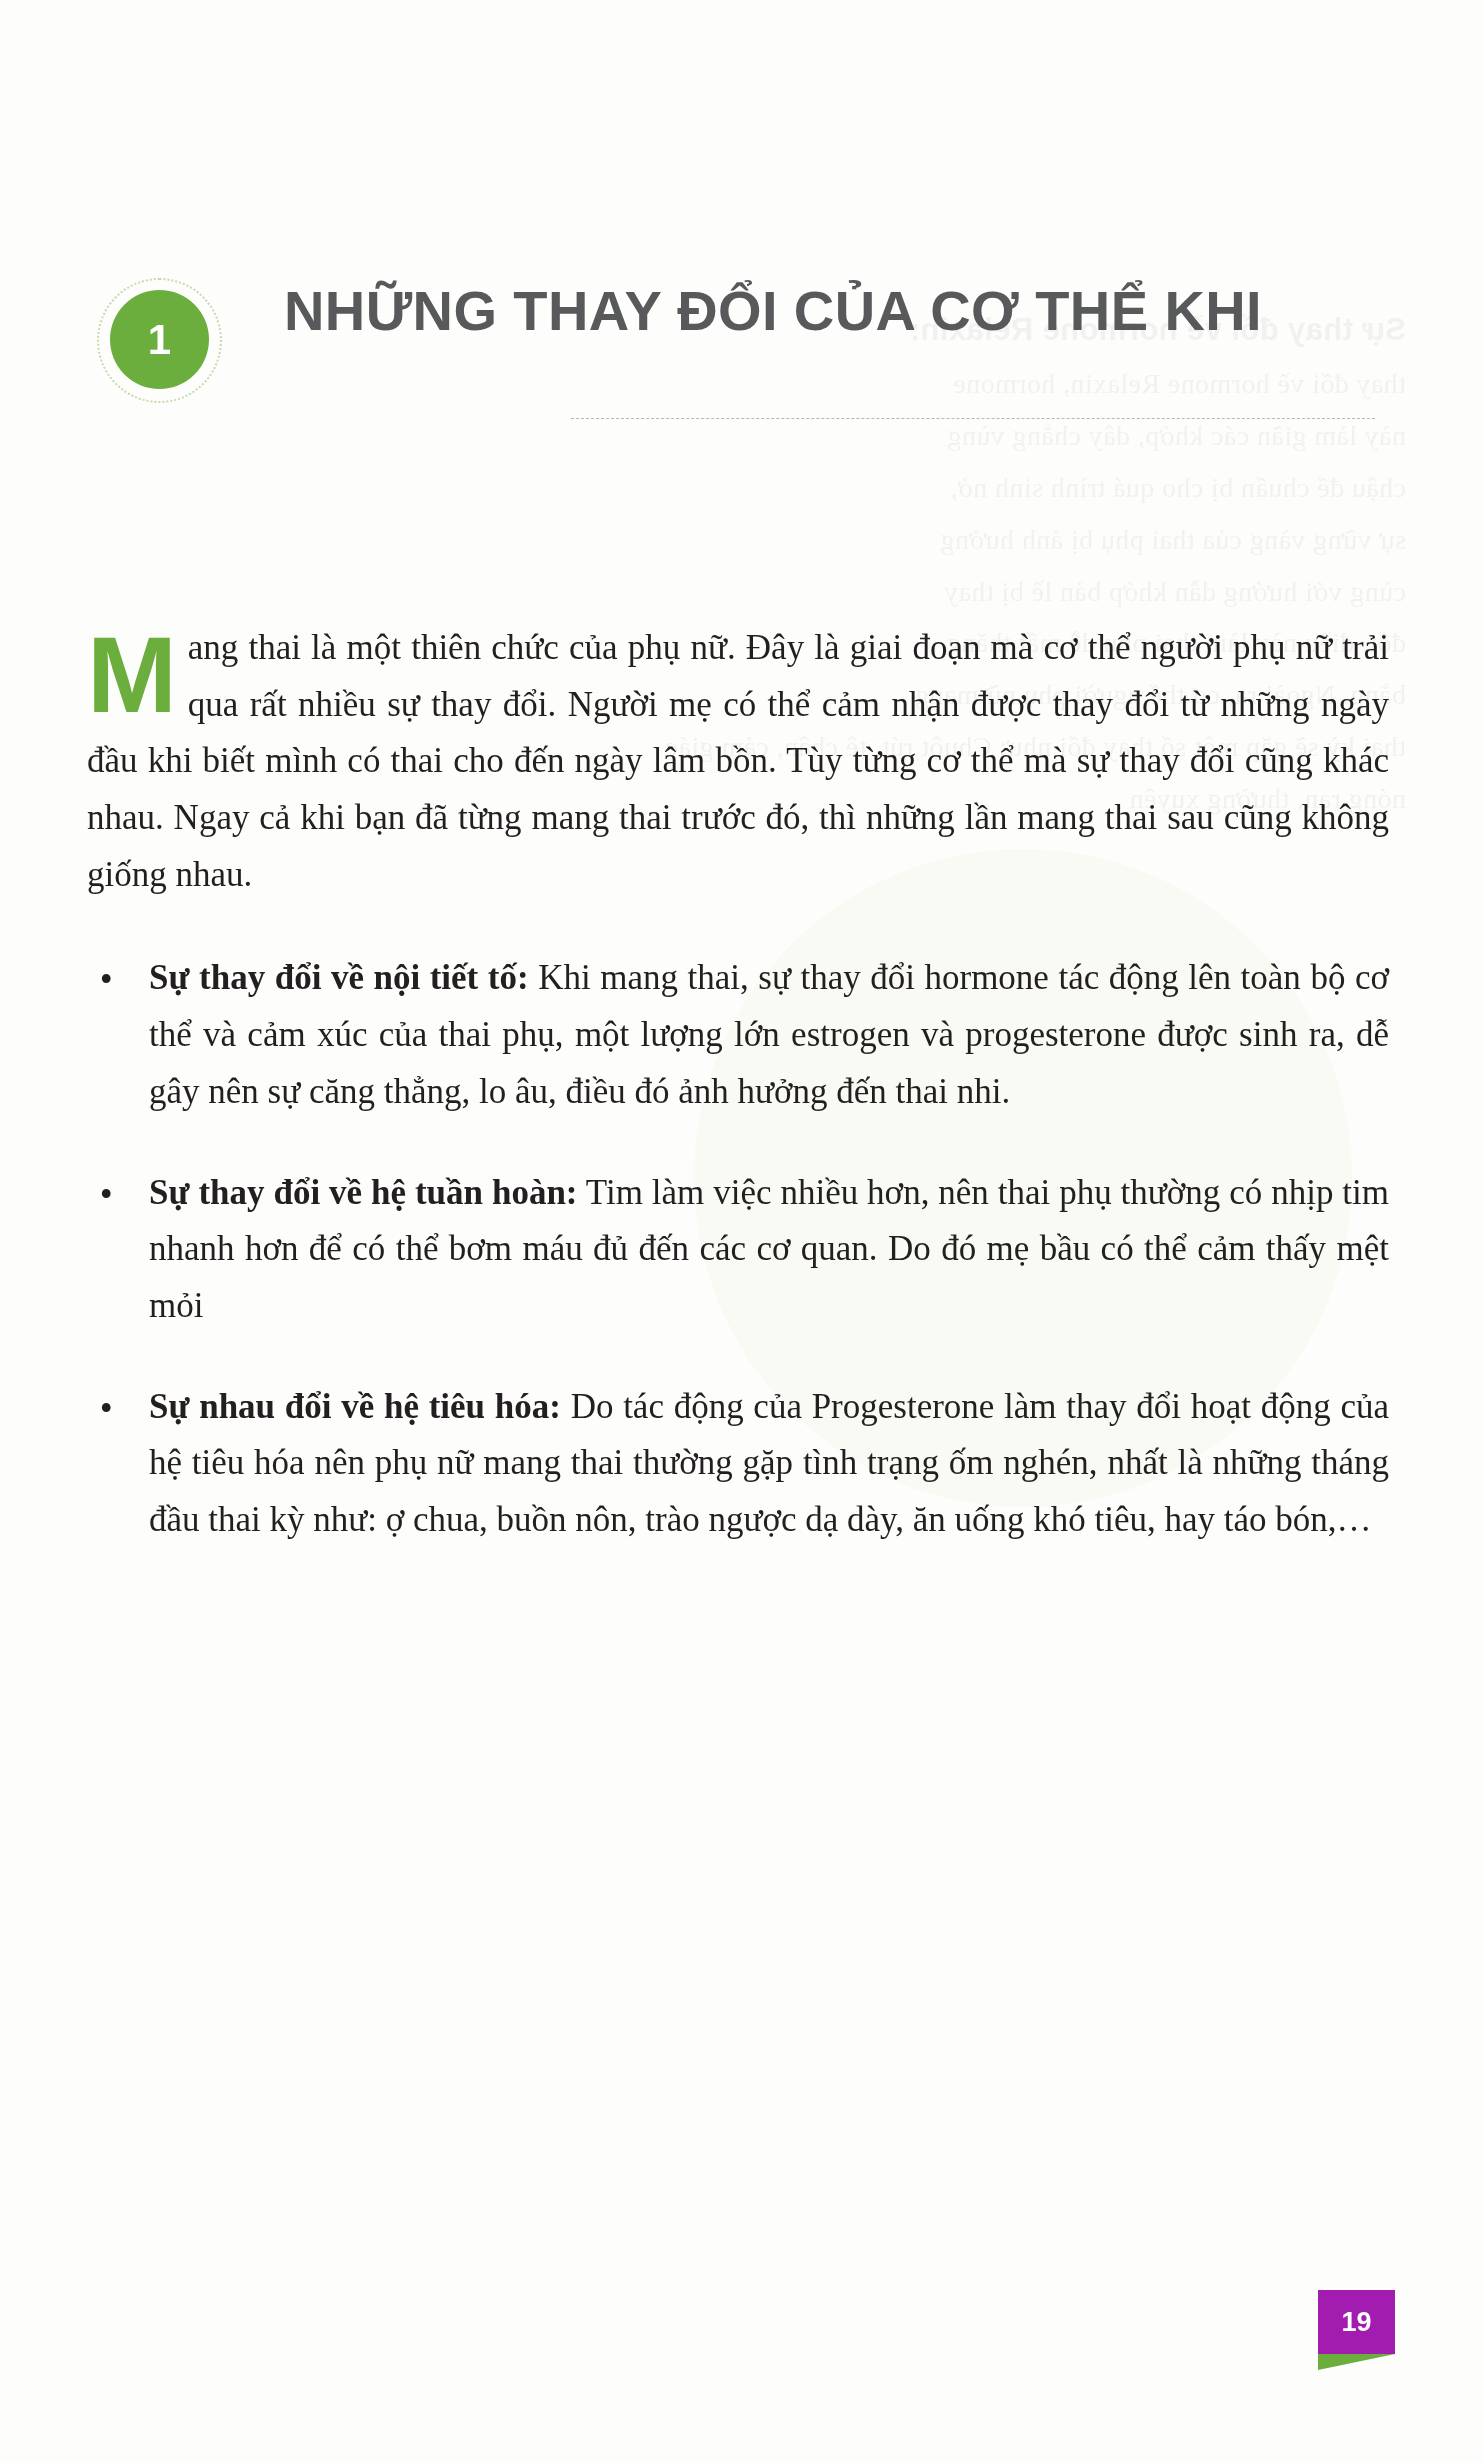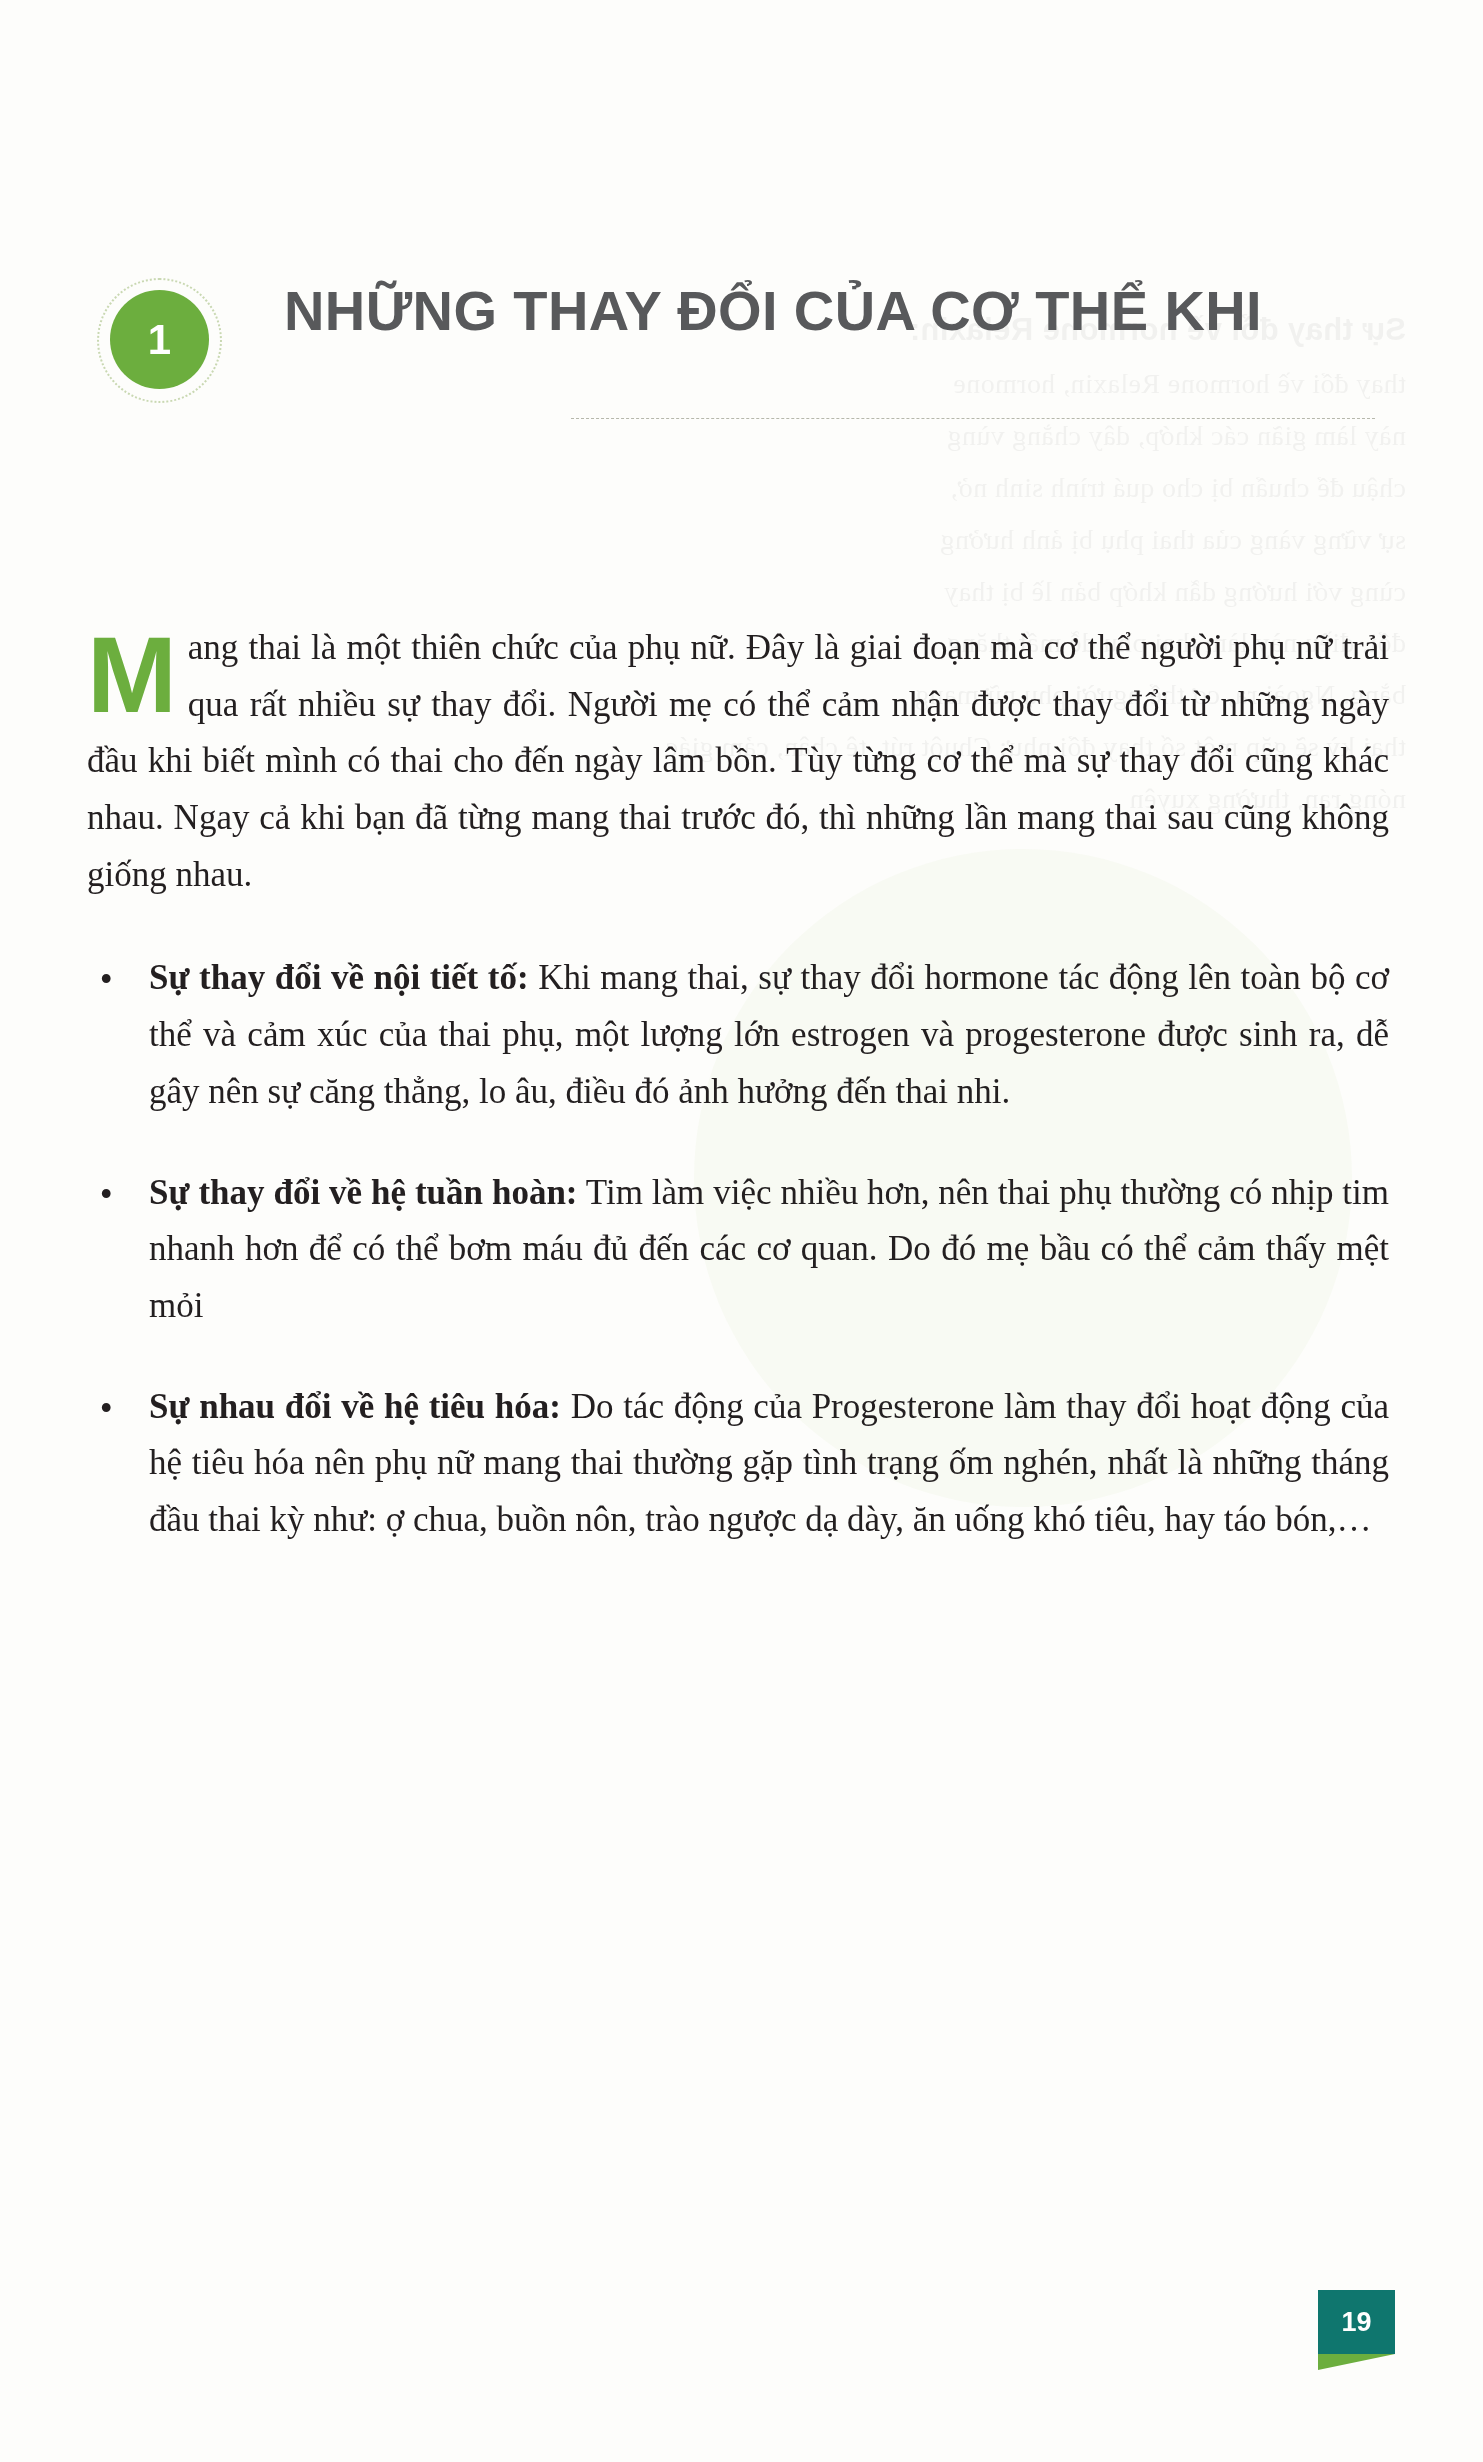--- a/index.html
+++ b/index.html
@@ -181,21 +181,21 @@
     font-weight: bold;
   }
 
   
   .folio {
     position: absolute;
     right: 88px;
     bottom: 108px;
     width: 77px;
     height: 64px;
-    background: #0f766e;
+    background: #a21caf;
     color: #ffffff;
     font-family: "Liberation Sans", sans-serif;
     font-weight: bold;
     font-size: 27px;
     display: flex;
     align-items: center;
     justify-content: center;
   }
   .folio::after {
     content: "";

